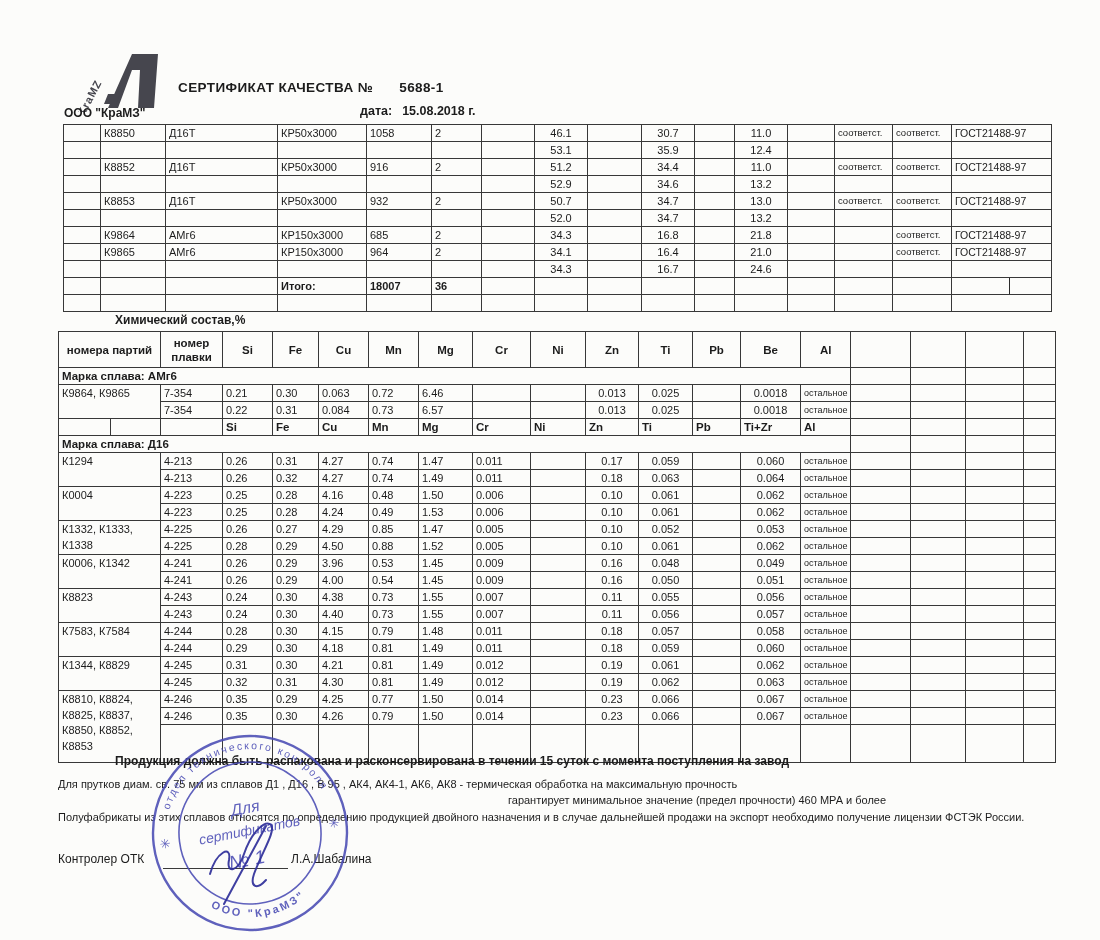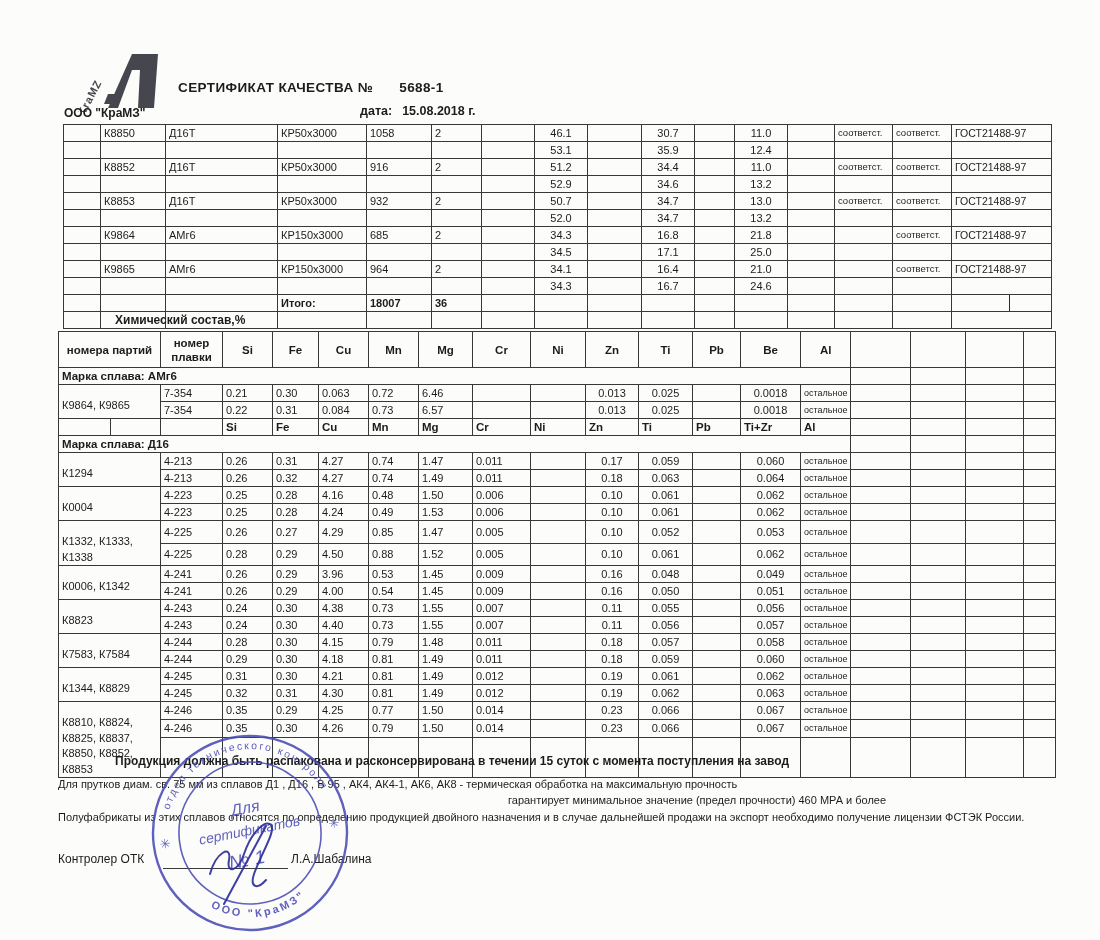--- a/index.html
+++ b/index.html
@@ -24,21 +24,21 @@
   td.l{text-align:left;}
   td.r{padding-right:9px;}
   td.c{text-align:center;}
   td.b{font-weight:bold;}
   td.s{font-size:9.5px;}
   td.g{font-size:10.5px;}
   td.split{background:linear-gradient(#2b2b2b,#2b2b2b) 58% 0/1px 100% no-repeat;}
   td.hb{font-weight:bold;text-align:center;font-size:11.5px;white-space:pre-line;}
   td.hb2{font-weight:bold;text-align:left;font-size:11.5px;}
   td.marka{font-weight:bold;font-size:11.5px;}
-  td.batch{vertical-align:top;white-space:pre-line;line-height:15.5px;padding-top:13px;}
+  td.batch{vertical-align:top;white-space:pre-line;line-height:15.5px;padding-top:1px;}
   td.ost{font-size:9px;text-align:center;}
   #chem-title{position:absolute;left:115px;top:313px;font-weight:bold;font-size:12px;}
   
   .note{position:absolute;font-size:11px;white-space:nowrap;}
   #note1{left:115px;top:754px;font-size:12px;font-weight:600;}
   #note2{left:58px;top:778px;}
   #note3{left:508px;top:794px;}
   #note4{left:58px;top:811px;}
   
   #sig-role{position:absolute;left:58px;top:852px;font-size:12px;}
@@ -207,38 +207,20 @@
           <td></td>
           <td class="c">34.3</td>
           <td></td>
           <td class="c">16.8</td>
           <td></td>
           <td class="c">21.8</td>
           <td></td>
           <td class="s"></td>
           <td class="s">соответст.</td>
           <td class="g">ГОСТ21488-97</td>
-        </tr>
-        <tr>
-          <td></td>
-          <td class="l"></td>
-          <td class="l"></td>
-          <td class="l"></td>
-          <td class="r"></td>
-          <td class="r"></td>
-          <td></td>
-          <td class="c">34.5</td>
-          <td></td>
-          <td class="c">17.1</td>
-          <td></td>
-          <td class="c">25.0</td>
-          <td></td>
-          <td class="s"></td>
-          <td class="s"></td>
-          <td class="g"></td>
         </tr>
         <tr>
           <td></td>
           <td class="l">К9865</td>
           <td class="l">АМг6</td>
           <td class="l">КР150х3000</td>
           <td class="r">964</td>
           <td class="r">2</td>
           <td></td>
           <td class="c">34.1</td>

